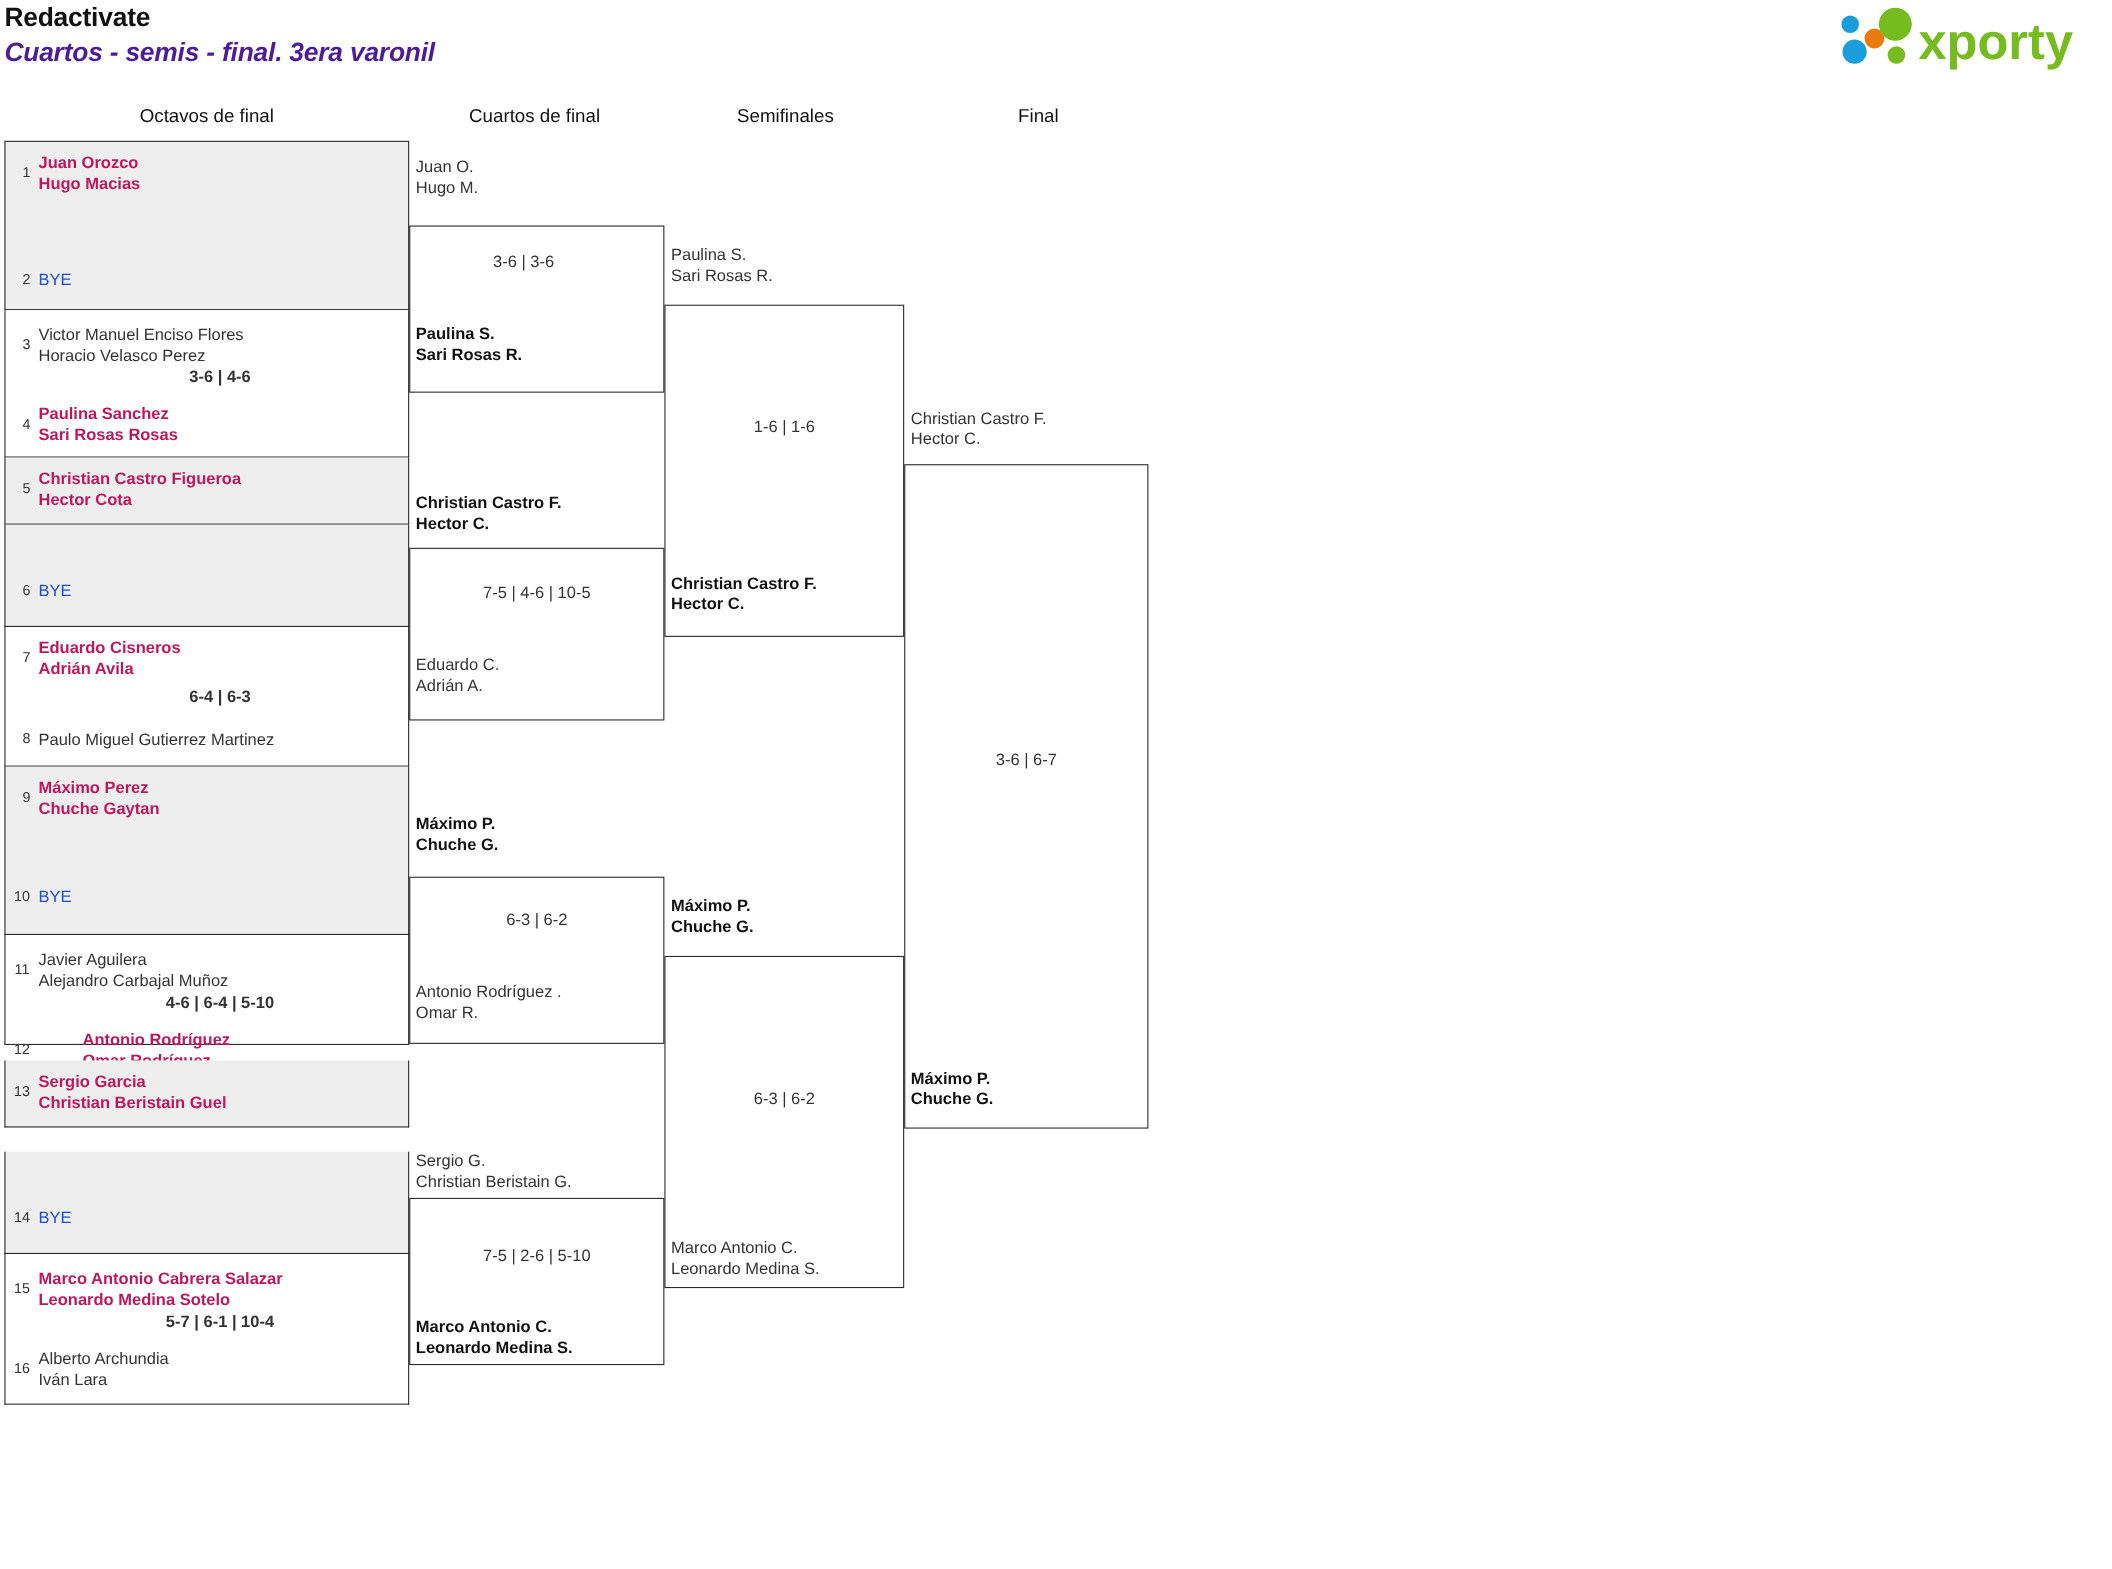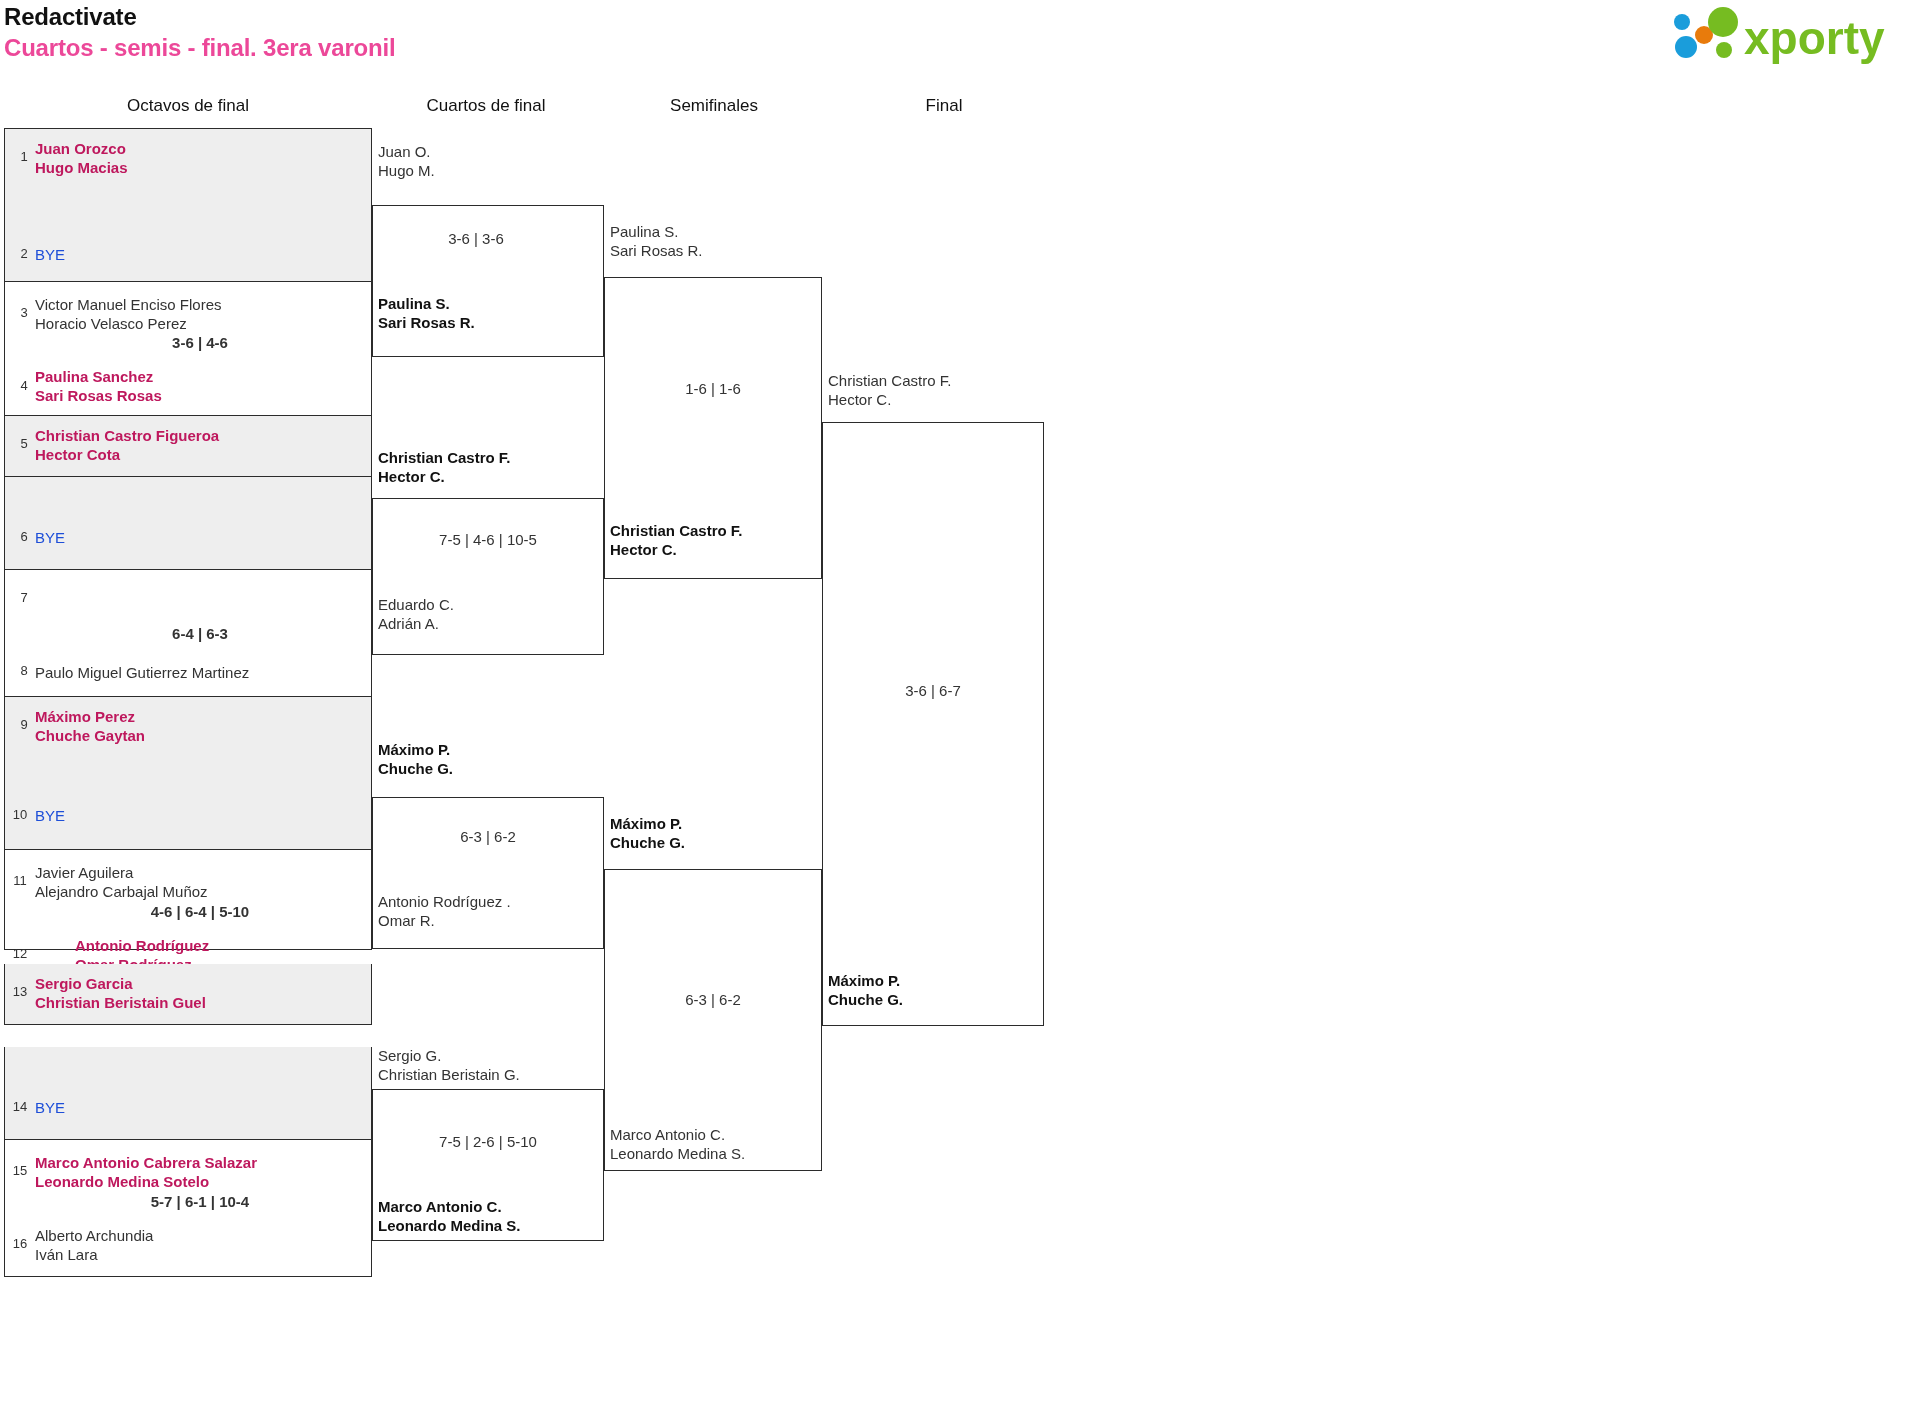--- a/index.html
+++ b/index.html
@@ -8,21 +8,21 @@
     background:#ffffff;
     font-family:"Liberation Sans", sans-serif;
     color:#1b1b1b;
     position:relative;
     overflow:hidden;
   }
   
   #header{position:absolute;left:0;top:0;width:1920px;height:78px;}
   #title-block{position:absolute;left:4px;top:2px;}
   #tournament-title{font-size:24px;font-weight:700;line-height:30px;letter-spacing:-0.2px;color:#111;}
-  #tournament-subtitle{font-size:24px;font-weight:700;line-height:32px;letter-spacing:-0.2px;color:#ec4899;}
+  #tournament-subtitle{font-size:24px;font-weight:700;line-height:32px;letter-spacing:-0.2px;color:#4c1d95;font-style:italic;}
   #logo{position:absolute;right:6px;top:4px;width:250px;height:64px;}
   #logo svg{display:block;}
 
   
   .round-heading{
     position:absolute;font-size:17px;font-weight:400;color:#111;
     text-align:center;white-space:nowrap;
   }
 
   
@@ -130,20 +130,24 @@
     </div>
   </div>
   <div class="r1-pair shaded" style="top:477px;height:93px;border-top:none;">
     <div class="r1-score" style="top:2px;"></div>
     <div class="seed" style="top:52px;">6</div>
     <div class="bye-label" style="top:52px;">BYE</div>
   </div>
 
   <div class="r1-pair" style="top:570px;height:127px;">
     <div class="seed" style="top:20px;">7</div>
+    <div class="slot-names winner" style="top:10px;">
+      <span class="nm">Eduardo Cisneros</span>
+      <span class="nm">Adrián Avila</span>
+    </div>
     <div class="r1-score" style="top:55px;">6-4 | 6-3</div>
     <div class="seed" style="top:93px;">8</div>
     <div class="slot-names" style="top:93px;">
       <span class="nm">Paulo Miguel Gutierrez Martinez</span>
     </div>
   </div>
 
   <div class="r1-pair shaded" style="top:697px;height:153px;">
     <div class="seed" style="top:20px;">9</div>
     <div class="slot-names winner" style="top:10px;">

